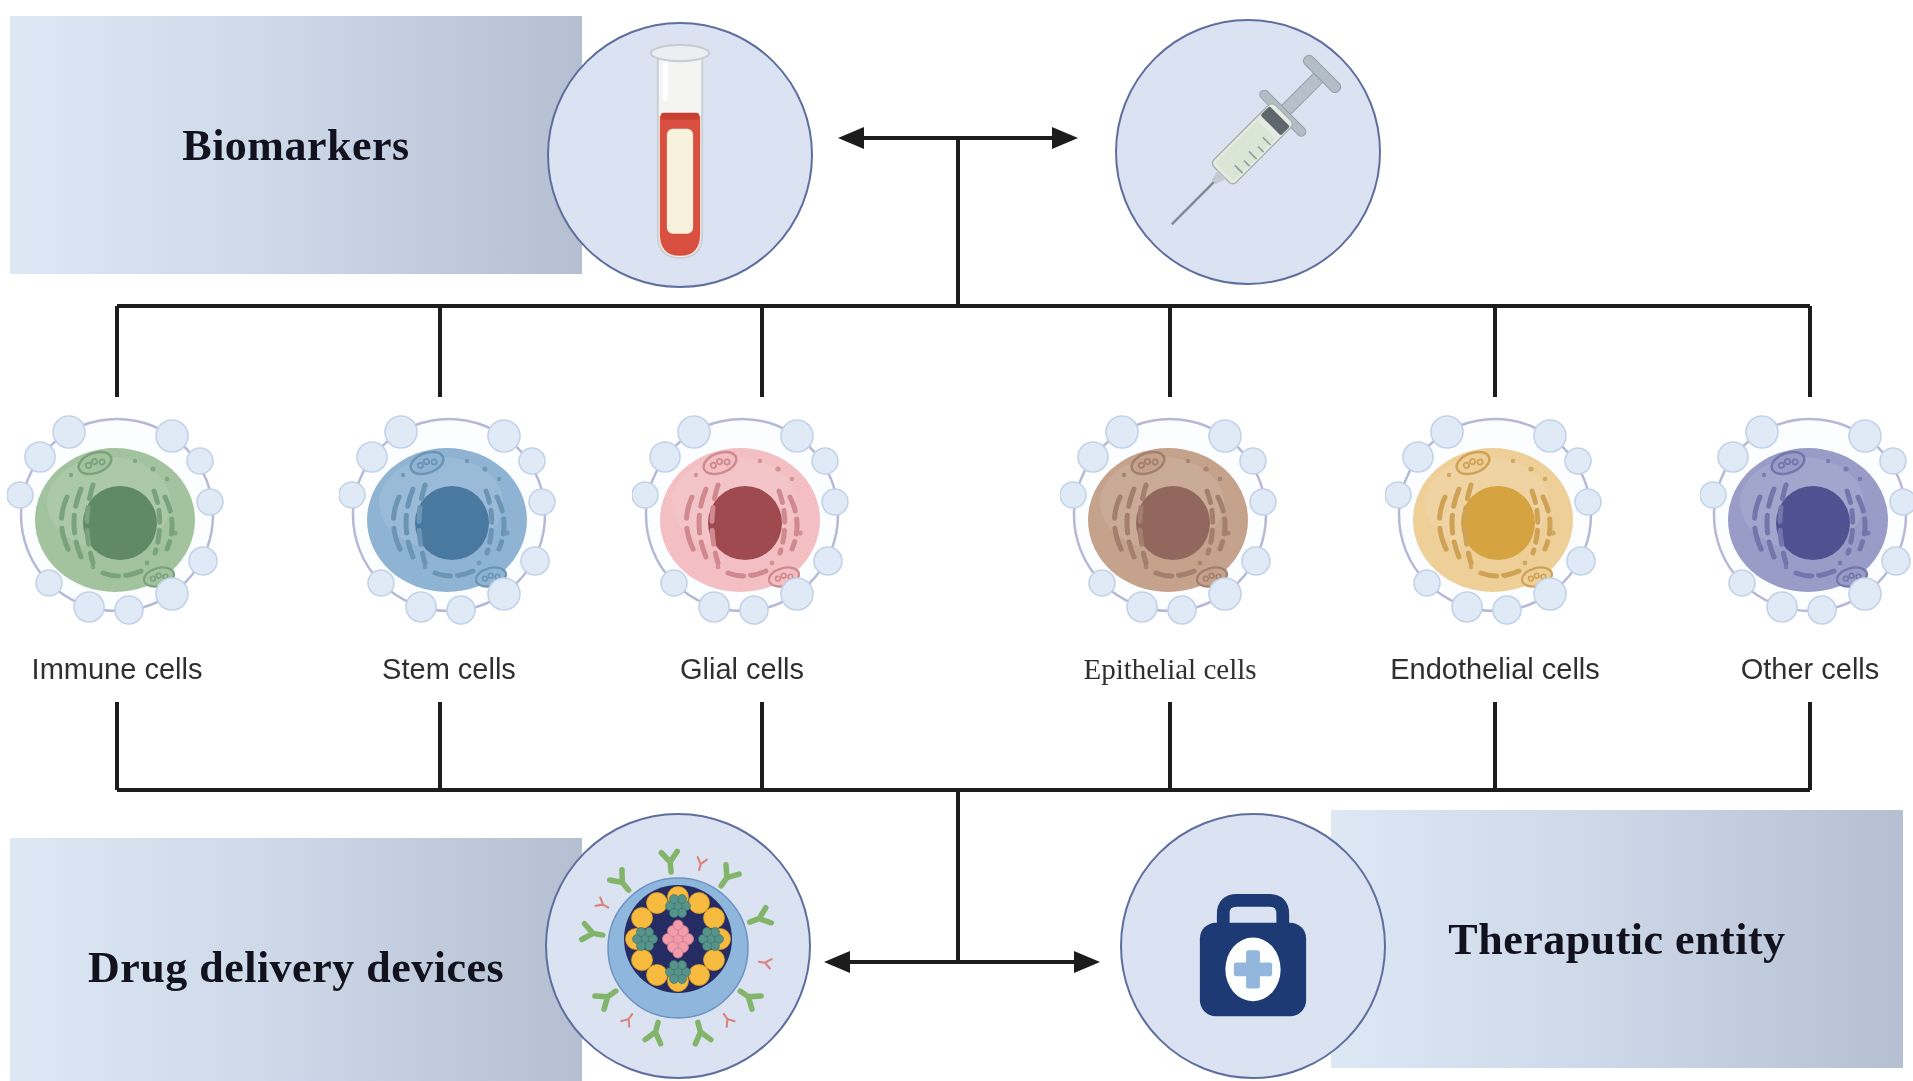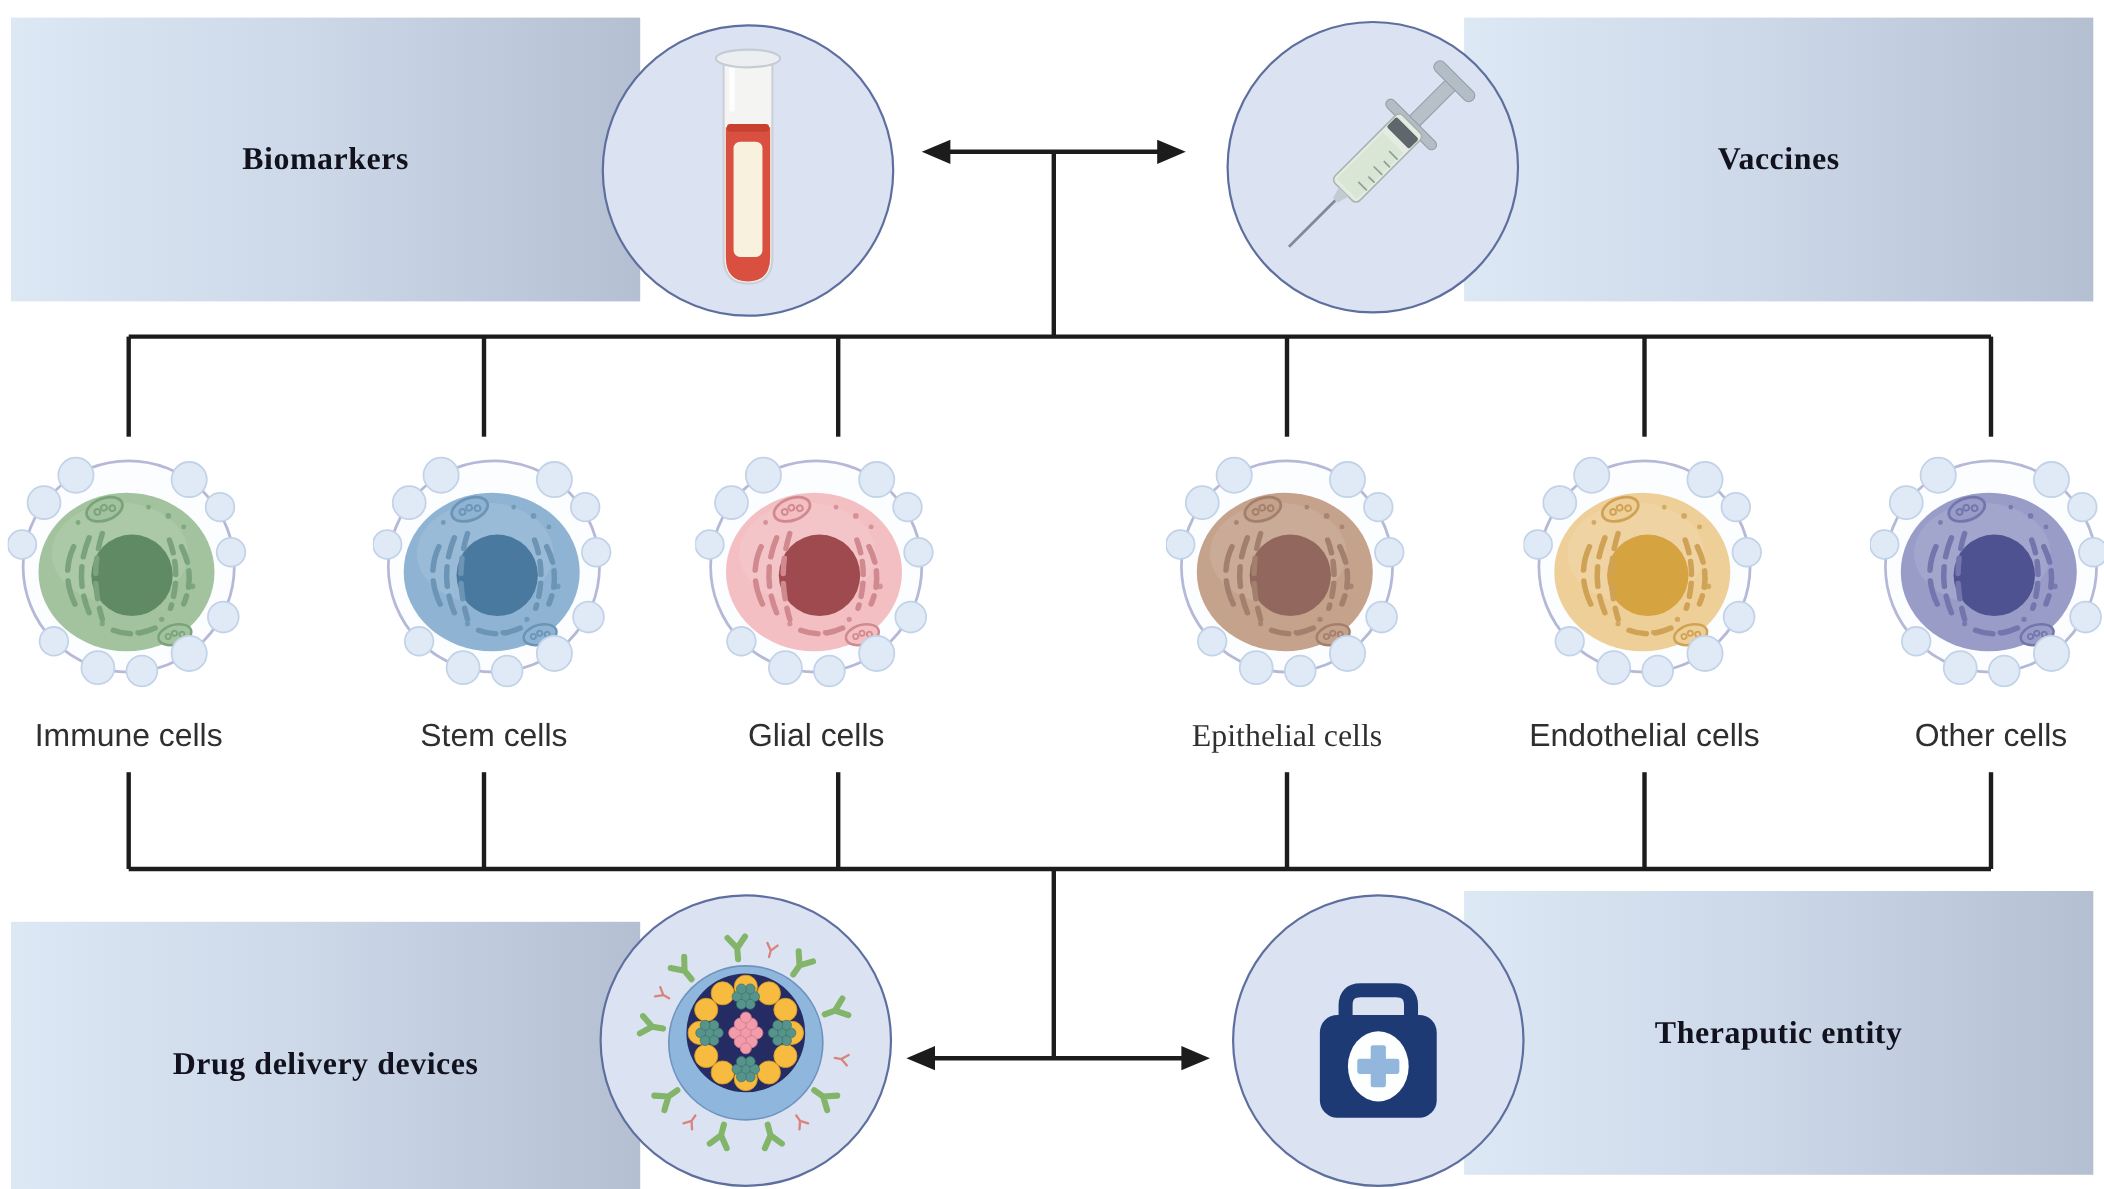--- a/index.html
+++ b/index.html
@@ -12,21 +12,21 @@
   }
   .zone-box{
     position:absolute;
     width:572px;height:258px;
     background:linear-gradient(90deg, var(--box-grad-a) 0%, #ccd7e8 48%, var(--box-grad-b) 100%);
     display:flex;align-items:center;justify-content:center;
   }
   .zone-label{
     font-family:"Liberation Serif", serif;
     font-weight:bold;
-    font-size:29px;
+    font-size:44px;
     color:var(--zone-label);
     letter-spacing:0.5px;
     text-align:right;
   }
   .zone-circle{
     position:absolute;
     width:266px;height:266px;
     border-radius:50%;
     background:var(--circle-fill);
     border:2.5px solid var(--circle-stroke);
@@ -83,23 +83,20 @@
       <polygon points="838,138 864,127 864,149"></polygon>
       <polygon points="1078,138 1052,127 1052,149"></polygon>
       <polygon points="824,962 850,951 850,973"></polygon>
       <polygon points="1100,962 1074,951 1074,973"></polygon>
     </g>
   </svg>
 
   <div class="zone-box" style="left:10px;top:16px;">
     <div class="zone-label">Biomarkers</div>
   </div>
-  <div class="zone-box" style="left:1331px;top:16px;">
-    <div class="zone-label">Vaccines</div>
-  </div>
   <div class="zone-box" style="left:10px;top:838px;">
     <div class="zone-label">Drug delivery devices</div>
   </div>
   <div class="zone-box" style="left:1331px;top:810px;">
     <div class="zone-label">Theraputic entity</div>
   </div>
 
   <div class="zone-circle" style="left:547px;top:22px;">
     <svg width="112" height="232" viewBox="0 0 110 230">
       <path d="M33,14 L33,193 Q33,217 55,217 Q77,217 77,193 L77,14 Z" fill="#f4f5f2" stroke="#ccd1d8" stroke-width="2"></path>

